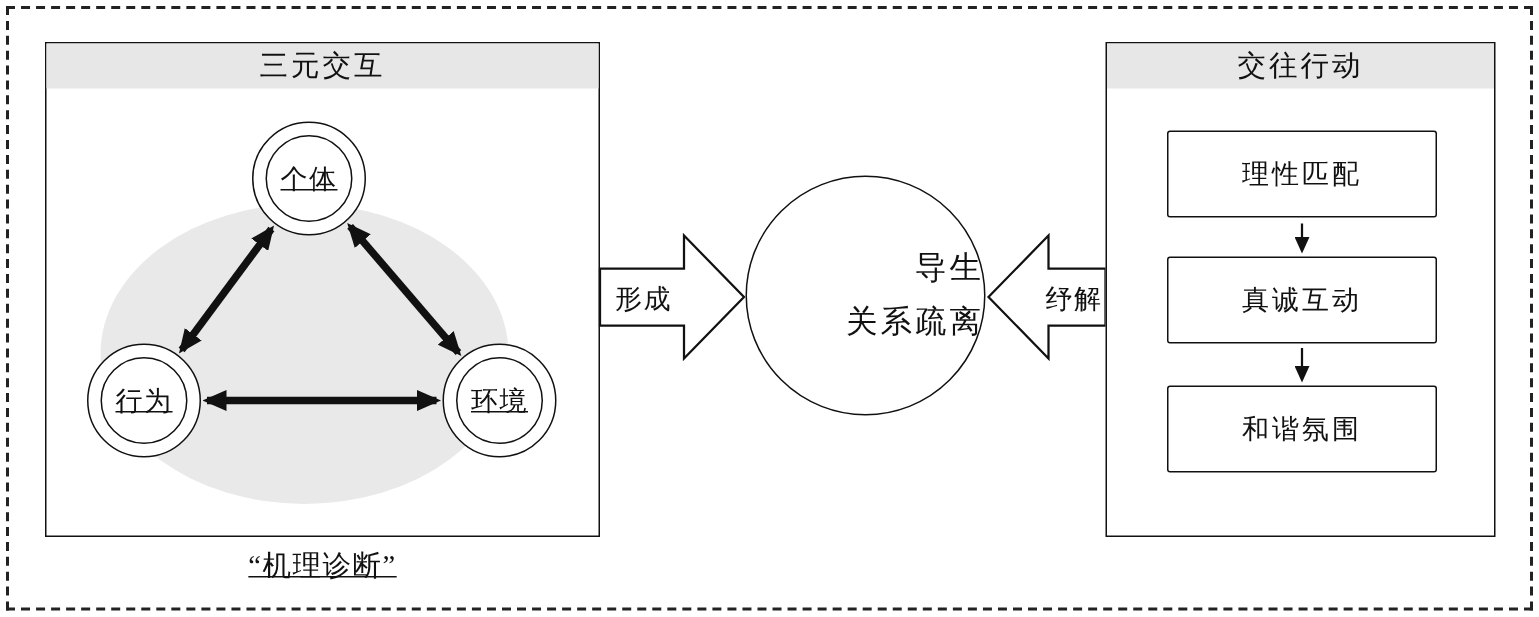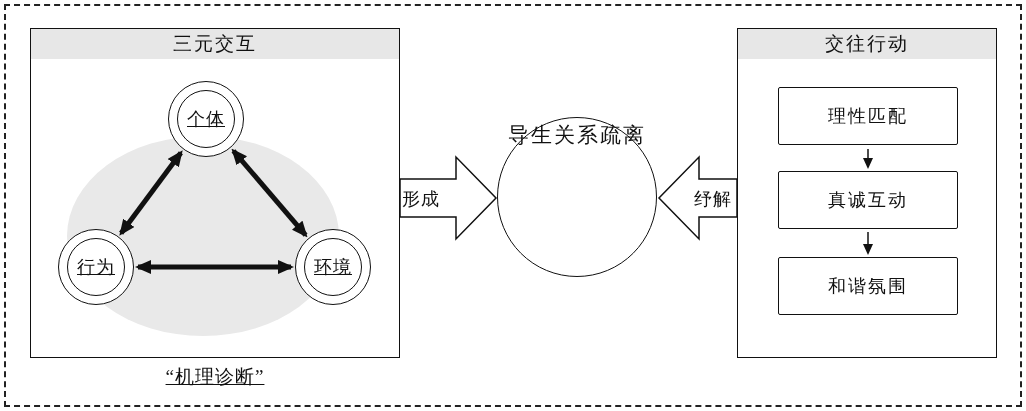--- a/index.html
+++ b/index.html
@@ -24,25 +24,25 @@
   .node{
     position:absolute;width:76px;height:76px;border:1.5px solid #111;border-radius:50%;
     background:#fff;display:flex;align-items:center;justify-content:center;box-sizing:border-box;
   }
   .node-core{
     width:58px;height:58px;border:1.5px solid #111;border-radius:50%;
     display:flex;align-items:center;justify-content:center;font-size:18px;letter-spacing:1px;box-sizing:border-box;text-decoration:underline;
   }
   .center-circle{
     position:absolute;left:497px;top:117px;width:160px;height:160px;border:1.5px solid #111;
-    border-radius:50%;background:#fff;display:flex;flex-direction:row;align-items:flex-start;
+    border-radius:50%;background:#fff;display:flex;flex-direction:column;align-items:flex-end;
     justify-content:center;font-size:21px;line-height:1.7;letter-spacing:2px;box-sizing:border-box;
   }
   .arrow-label{
-    position:absolute;font-size:18px;letter-spacing:1px;
+    position:absolute;font-size:18px;text-align:center;letter-spacing:1px;
   }
   .action-box{
     position:absolute;left:40px;width:180px;height:58px;border:1.5px solid #111;border-radius:2px;
     background:#fff;display:flex;align-items:center;justify-content:center;font-size:18px;
     letter-spacing:2px;box-sizing:border-box;
   }
   .caption{
     position:absolute;top:364px;text-align:center;font-size:19px;letter-spacing:1px;text-decoration:underline;
   }
 </style>

